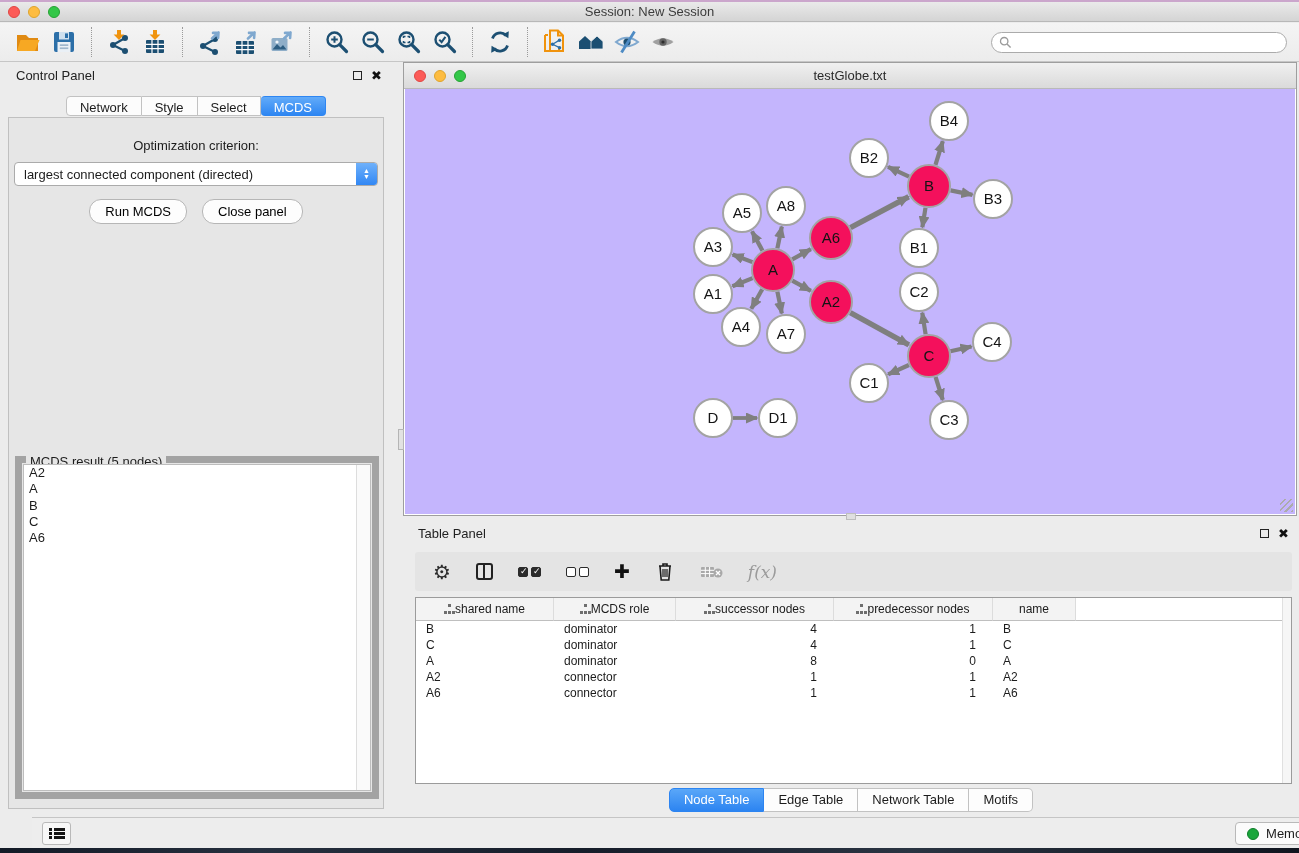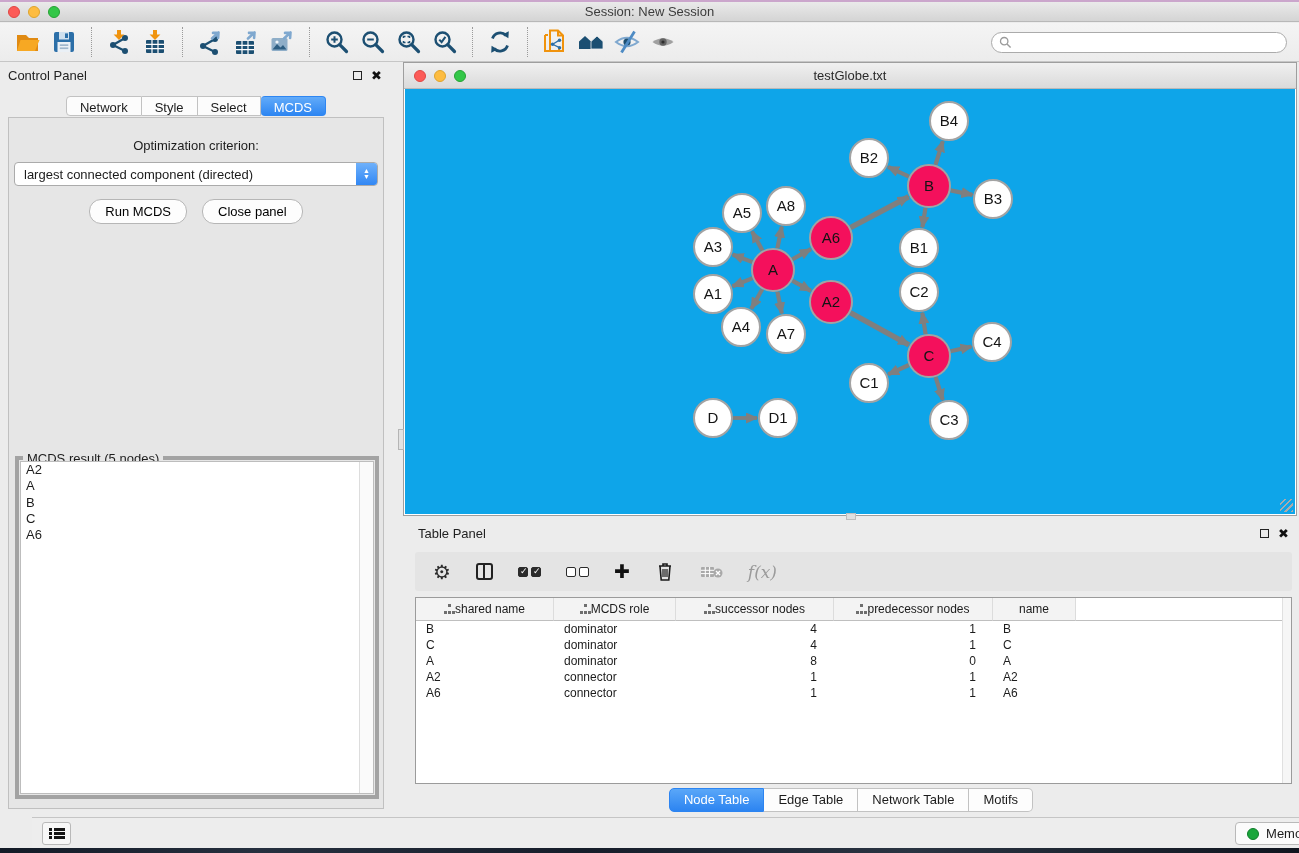--- a/index.html
+++ b/index.html
@@ -30,21 +30,21 @@
   .tool svg { width:26px; height:26px; }
   .tsep { align-self:center; height:30px; border-left:1px dotted #9A9A9A; margin:0 9px; }
   .tb-spacer { flex:1; }
   .searchbox {
     width:296px; height:21px; background:#fff; border:1px solid #ABABAB; border-radius:11px;
     display:flex; align-items:center; padding:0 7px; margin-right:2px;
   }
   .searchbox input { border:none; outline:none; flex:1; font-size:12px; background:transparent; }
   
   .control-panel { position:absolute; left:0; top:62px; width:392px; height:755px; background:#ECECEC; }
-  .panel-head { position:absolute; top:6px; left:8px; right:10px; display:flex; align-items:center; font-size:13px; color:#222; }
+  .panel-head { position:absolute; top:6px; left:16px; right:10px; display:flex; align-items:center; font-size:13px; color:#222; }
   .panel-head .spacer { flex:1; }
   .win-float { width:9px; height:9px; border:1.5px solid #222; display:inline-block; margin-right:9px; }
   .win-close { font-size:13px; font-weight:bold; color:#111; line-height:10px; }
   .cp-tabs { position:absolute; top:34px; left:0; right:0; display:flex; justify-content:center; z-index:3; }
   .cp-tab { background:#FCFCFC; border:1px solid #C2C2C2; border-left:none; padding:3px 13px 0; font-size:13px; }
   .cp-tab:first-child { border-left:1px solid #C2C2C2; border-radius:4px 0 0 4px; }
   .cp-tab:last-child { border-radius:0 4px 4px 0; }
   .cp-tab.active { background:linear-gradient(#62ABF9,#2E86F2); border-color:#2E86F2; color:#fff; border-radius:4px; }
   .cp-content { position:absolute; left:8px; right:8px; top:55px; bottom:8px; background:#E6E6E6; border:1px solid #C0C0C0; }
   .opt-label { text-align:center; margin-top:20px; font-size:13px; }
@@ -52,35 +52,35 @@
     margin:9px auto 0; width:364px; height:24px; background:#fff; border:1px solid #ABABAB; border-radius:4px;
     display:flex; align-items:center; font-size:13px; position:relative;
   }
   .criterion .val { flex:1; padding-left:9px; white-space:nowrap; overflow:hidden; }
   .stepper {
     width:21px; height:22px; border-radius:0 3px 3px 0; background:linear-gradient(#6FB1FB,#3187F4);
     display:flex; flex-direction:column; align-items:center; justify-content:center; color:#fff; font-size:7px; line-height:6px;
   }
   .btn-row { display:flex; justify-content:center; gap:15px; margin-top:13px; }
   .cp-btn { background:#FDFDFD; border:1px solid #B6B6B6; border-radius:12px; padding:4px 15px; font-size:13px; }
-  .result-box { position:absolute; left:6px; right:4px; top:338px; bottom:9px; border:4px solid #a3a3a3; }
+  .result-box { position:absolute; left:6px; right:4px; top:338px; bottom:9px; border:7px solid #a3a3a3; }
   .result-legend { position:absolute; top:-9px; left:4px; background:#E6E6E6; padding:0 4px; font-size:13px; }
   .result-list { position:absolute; inset:1px; background:#fff; border:1px solid #BDBDBD; overflow:hidden; }
   .result-item { font-size:13px; line-height:16.3px; padding-left:5px; }
   .result-scroll { position:absolute; top:0; right:0; bottom:0; width:14px; background:#FAFAFA; border-left:1px solid #DDD; }
   
   .net-frame { position:absolute; left:403px; top:62px; width:894px; height:454px; border:1px solid #9E9E9E; background:#fff; }
   .net-title {
     position:absolute; top:0; left:0; right:0; height:26px;
     background:linear-gradient(#F0F0F0,#DADADA); border-bottom:1px solid #B9B9B9; display:flex; align-items:center;
   }
   .net-title .lights { top:7px; left:10px; }
   .net-title .lights .light { width:12px; height:12px; }
   .net-title-text { width:100%; text-align:center; font-size:13px; color:#2a2a2a; }
-  .net-canvas { position:absolute; top:26px; left:1px; right:1px; bottom:1px; background:#0ea5e9; overflow:hidden; }
+  .net-canvas { position:absolute; top:26px; left:1px; right:1px; bottom:1px; background:#c4b5fd; overflow:hidden; }
   .resize-grip {
     position:absolute; right:2px; bottom:2px; width:13px; height:13px;
     background:repeating-linear-gradient(135deg, transparent 0 3px, #ABABAB 3px 4.5px);
   }
   .grip-v { position:absolute; left:398px; top:429px; width:6px; height:21px; background:#E2E2E2; border:1px solid #B5B5B5; }
   .grip-h { position:absolute; left:846px; top:513px; width:10px; height:7px; background:#DFDFDF; border:1px solid #BDBDBD; }
   
   .table-panel { position:absolute; left:403px; top:520px; width:896px; height:297px; background:#ECECEC; }
   .tp-toolbar {
     position:absolute; left:12px; right:7px; top:32px; height:39px; background:#E4E4E4;

